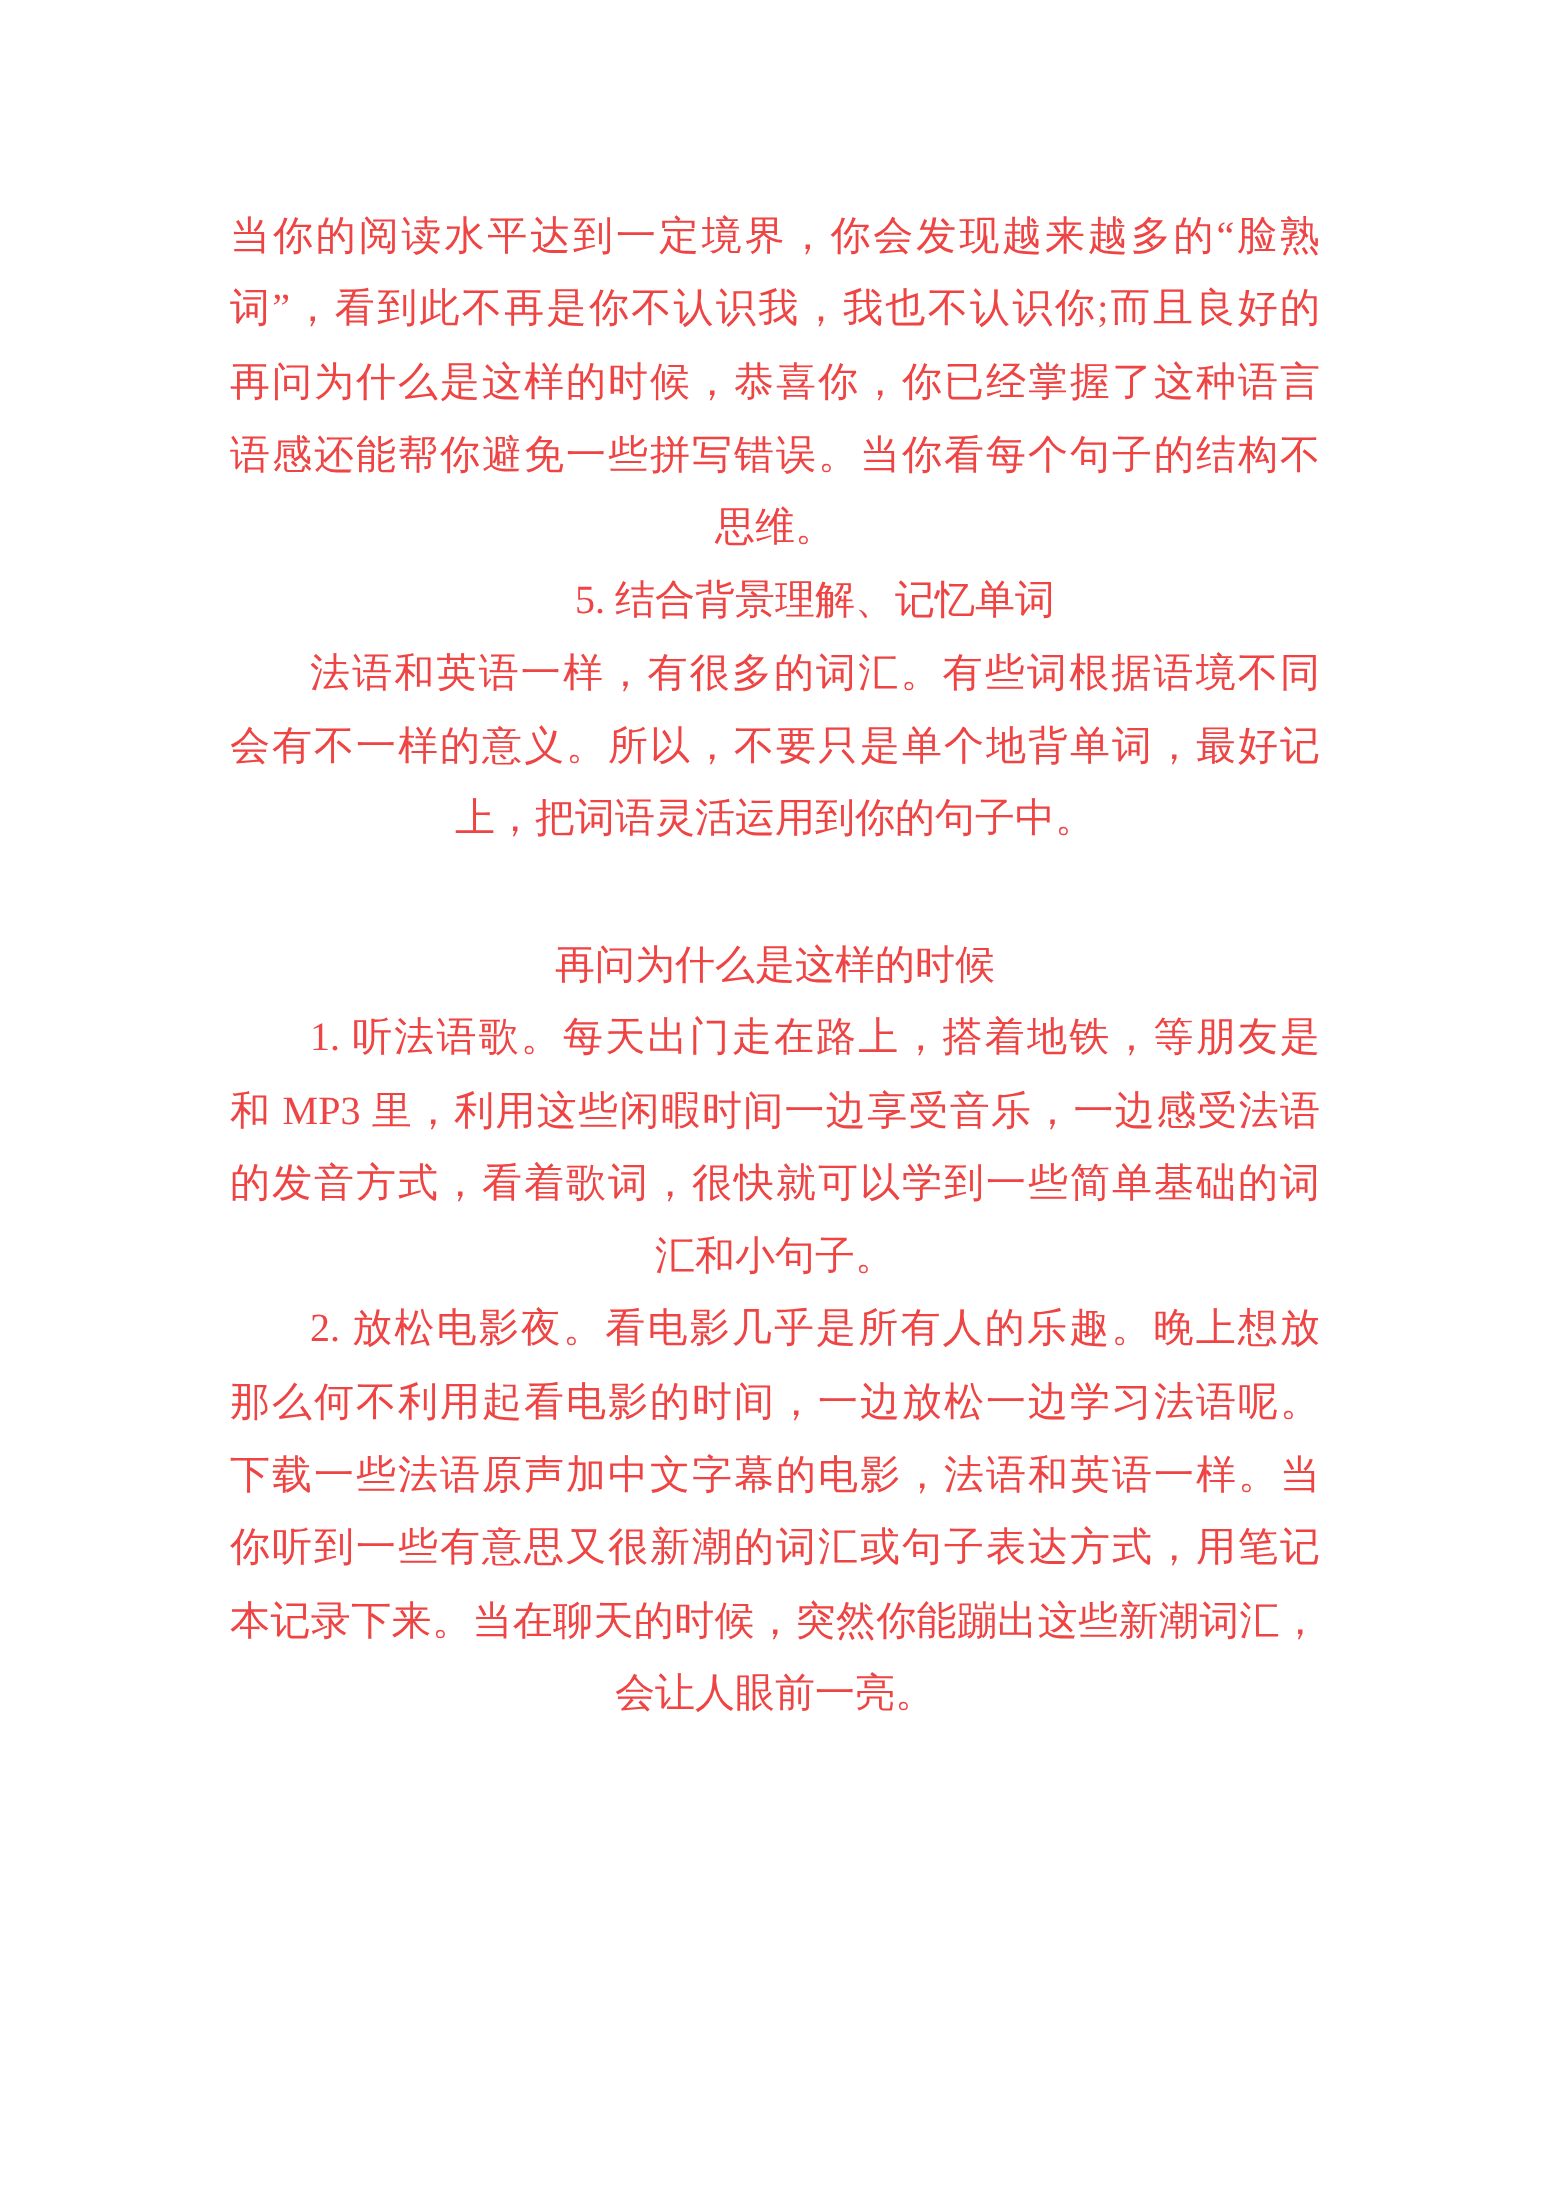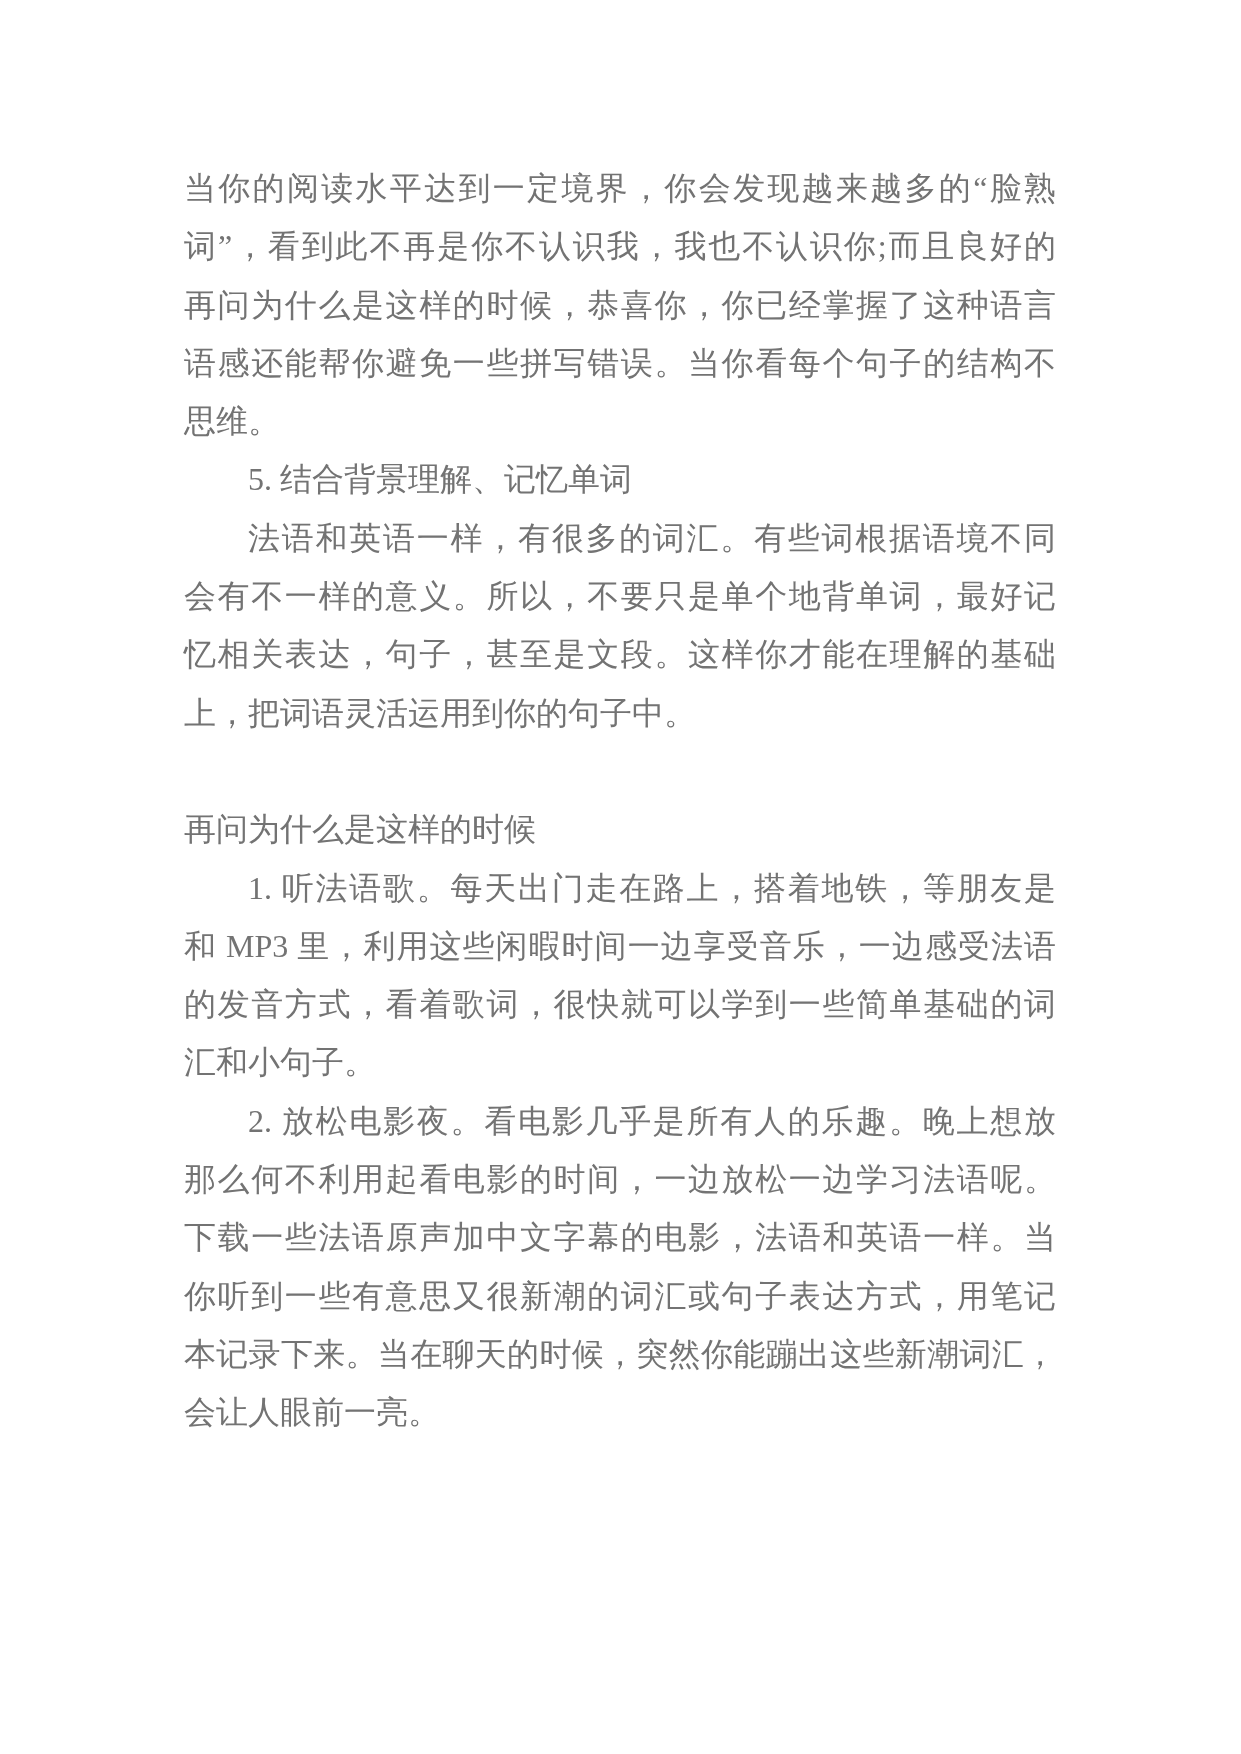--- a/index.html
+++ b/index.html
@@ -25,47 +25,46 @@
     top: 159px;
     width: 872px;
     color: #1a1a1a;
   }
   .line {
     height: 58.3px;
     line-height: 58.3px;
     font-size: 32px;
     white-space: normal;
     overflow: visible;
-    text-align: left;
+    text-align: center;
   }
   
   .line.fill {
     text-align: justify;
     text-align-last: justify;
   }
   
   .line.indent {
     text-indent: 64px;
     font-family: Liberation Serif, serif;
   }
 </style>
 </head>
 <body>
 
 <div class="page">
-  <div class="text-block" id="text-block" style="color: #737373;">
+  <div class="text-block" id="text-block" style="color: #ef4444;">
       <div class="line fill">当你的阅读水平达到一定境界，你会发现越来越多的“脸熟</div>
       <div class="line fill">词”，看到此不再是你不认识我，我也不认识你;而且良好的</div>
       <div class="line fill">再问为什么是这样的时候，恭喜你，你已经掌握了这种语言</div>
       <div class="line fill">语感还能帮你避免一些拼写错误。当你看每个句子的结构不</div>
       <div class="line">思维。</div>
       <div class="line indent">5. 结合背景理解、记忆单词</div>
       <div class="line indent fill">法语和英语一样，有很多的词汇。有些词根据语境不同</div>
       <div class="line fill">会有不一样的意义。所以，不要只是单个地背单词，最好记</div>
-      <div class="line fill">忆相关表达，句子，甚至是文段。这样你才能在理解的基础</div>
       <div class="line">上，把词语灵活运用到你的句子中。</div>
       <div class="line"></div>
       <div class="line">再问为什么是这样的时候</div>
       <div class="line indent fill">1. 听法语歌。每天出门走在路上，搭着地铁，等朋友是</div>
       <div class="line fill">和 MP3 里，利用这些闲暇时间一边享受音乐，一边感受法语</div>
       <div class="line fill">的发音方式，看着歌词，很快就可以学到一些简单基础的词</div>
       <div class="line">汇和小句子。</div>
       <div class="line indent fill">2. 放松电影夜。看电影几乎是所有人的乐趣。晚上想放</div>
       <div class="line fill">那么何不利用起看电影的时间，一边放松一边学习法语呢。</div>
       <div class="line fill">下载一些法语原声加中文字幕的电影，法语和英语一样。当</div>

